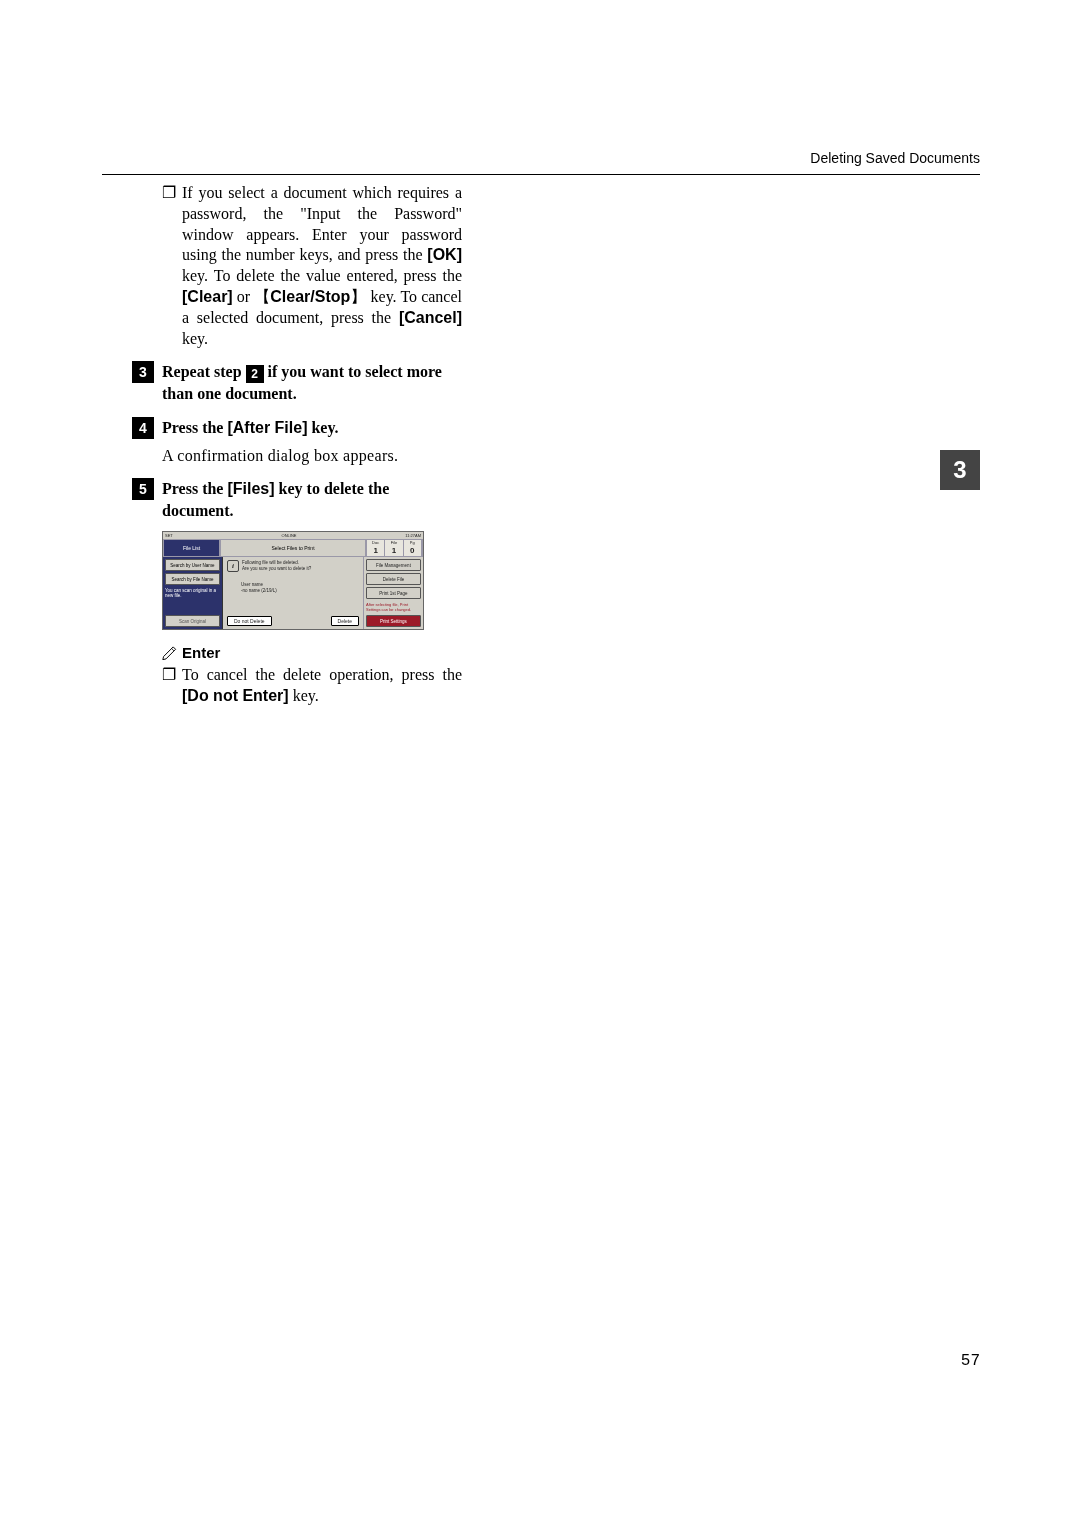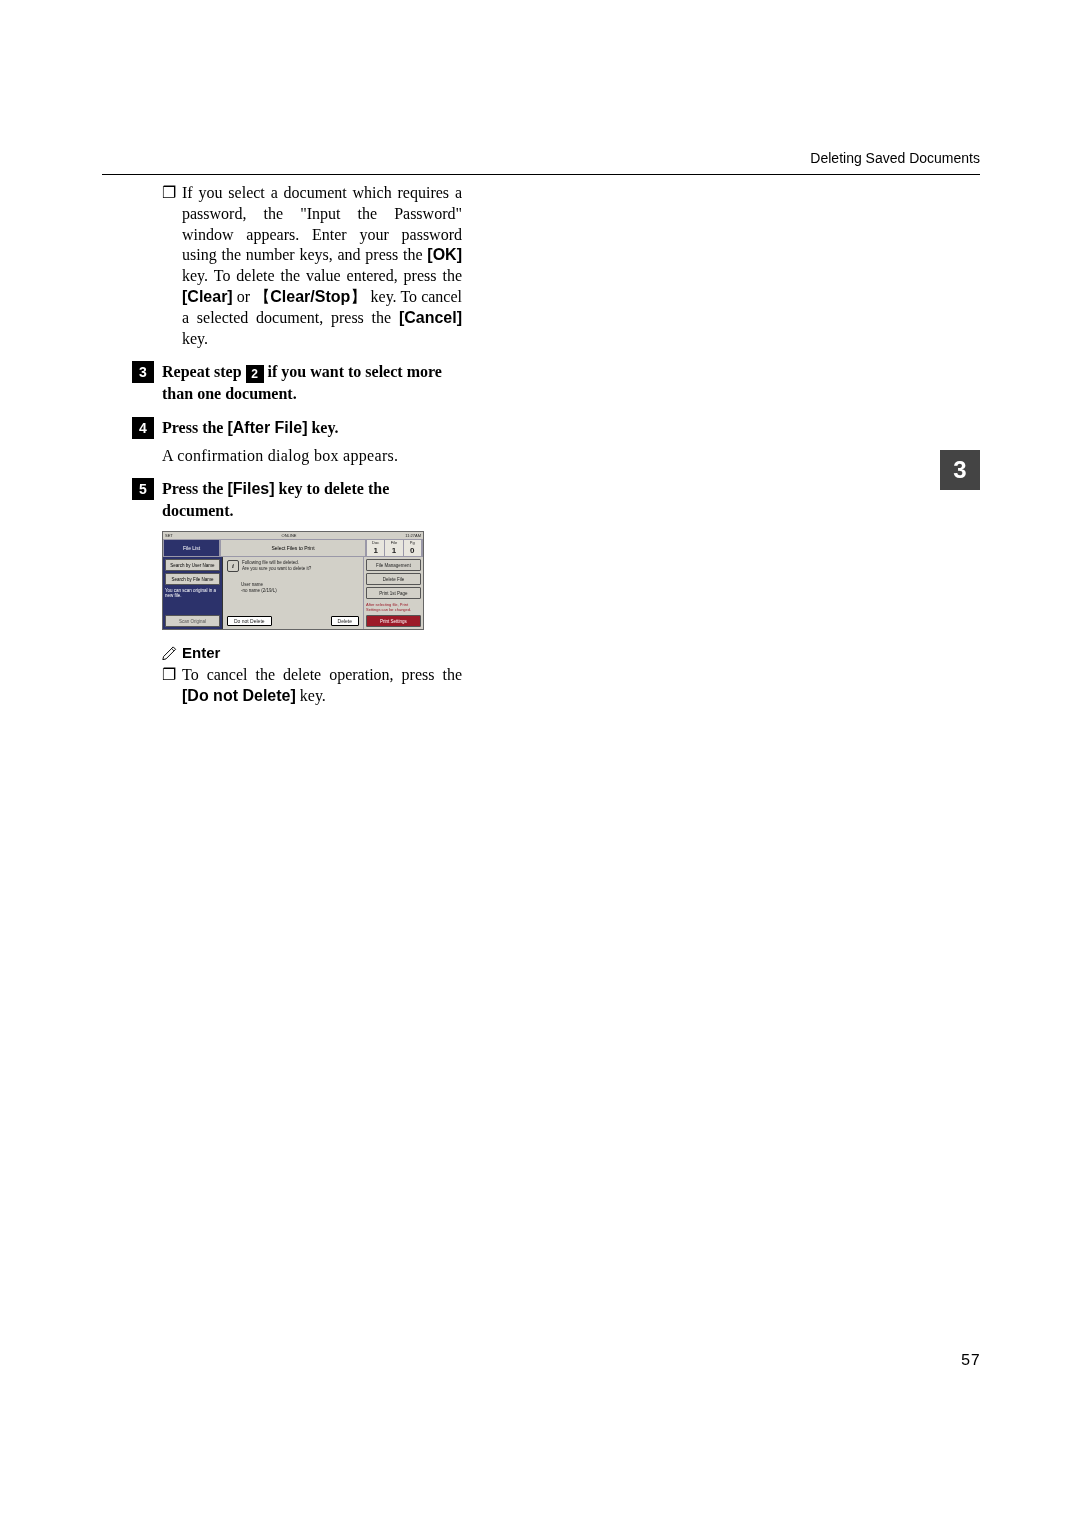--- a/index.html
+++ b/index.html
@@ -398,20 +398,20 @@
 
     <div class="note-head">
       <svg width="16" height="15" viewBox="0 0 20 18">
         <path d="M2 14 L14 2 L17 5 L5 17 L1 18 Z" fill="none" stroke="#000" stroke-width="1.2"></path>
         <path d="M12 4 L15 7" stroke="#000" stroke-width="1"></path>
       </svg><span>Enter</span>
     </div>
     <div class="bullet-block" style="margin-left:30px; margin-top:4px;">
       <div class="bullet-sym">❐</div>
       <div class="bullet-text">
-        <span>To cancel the delete operation, press the </span><span class="sans-bold">[Do not Delete]</span><span> key.</span>
+        <span>To cancel the delete operation, press the </span><span class="sans-bold">[Do not Enter]</span><span> key.</span>
       </div>
     </div>
 
   </div>
 
   <div class="page-number">57</div>
 </div>
 
 </body></html>

